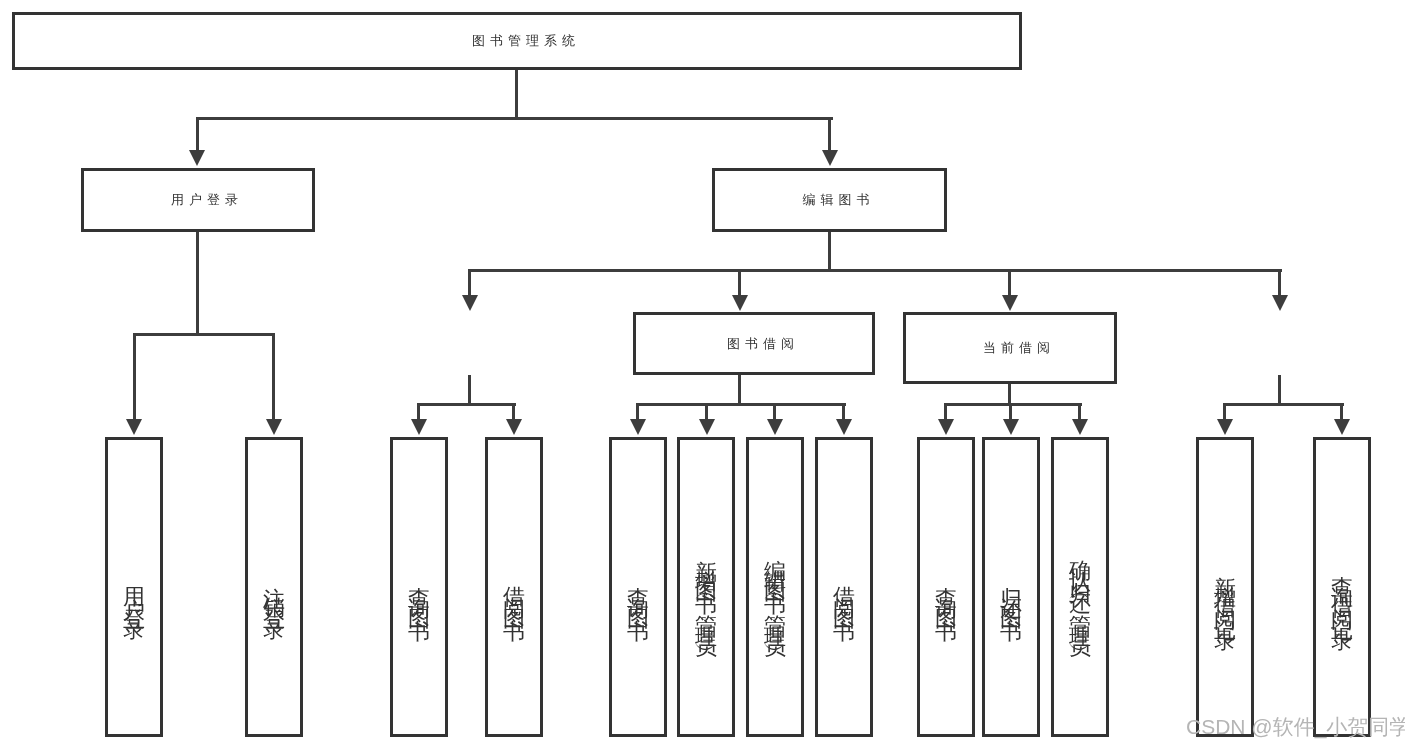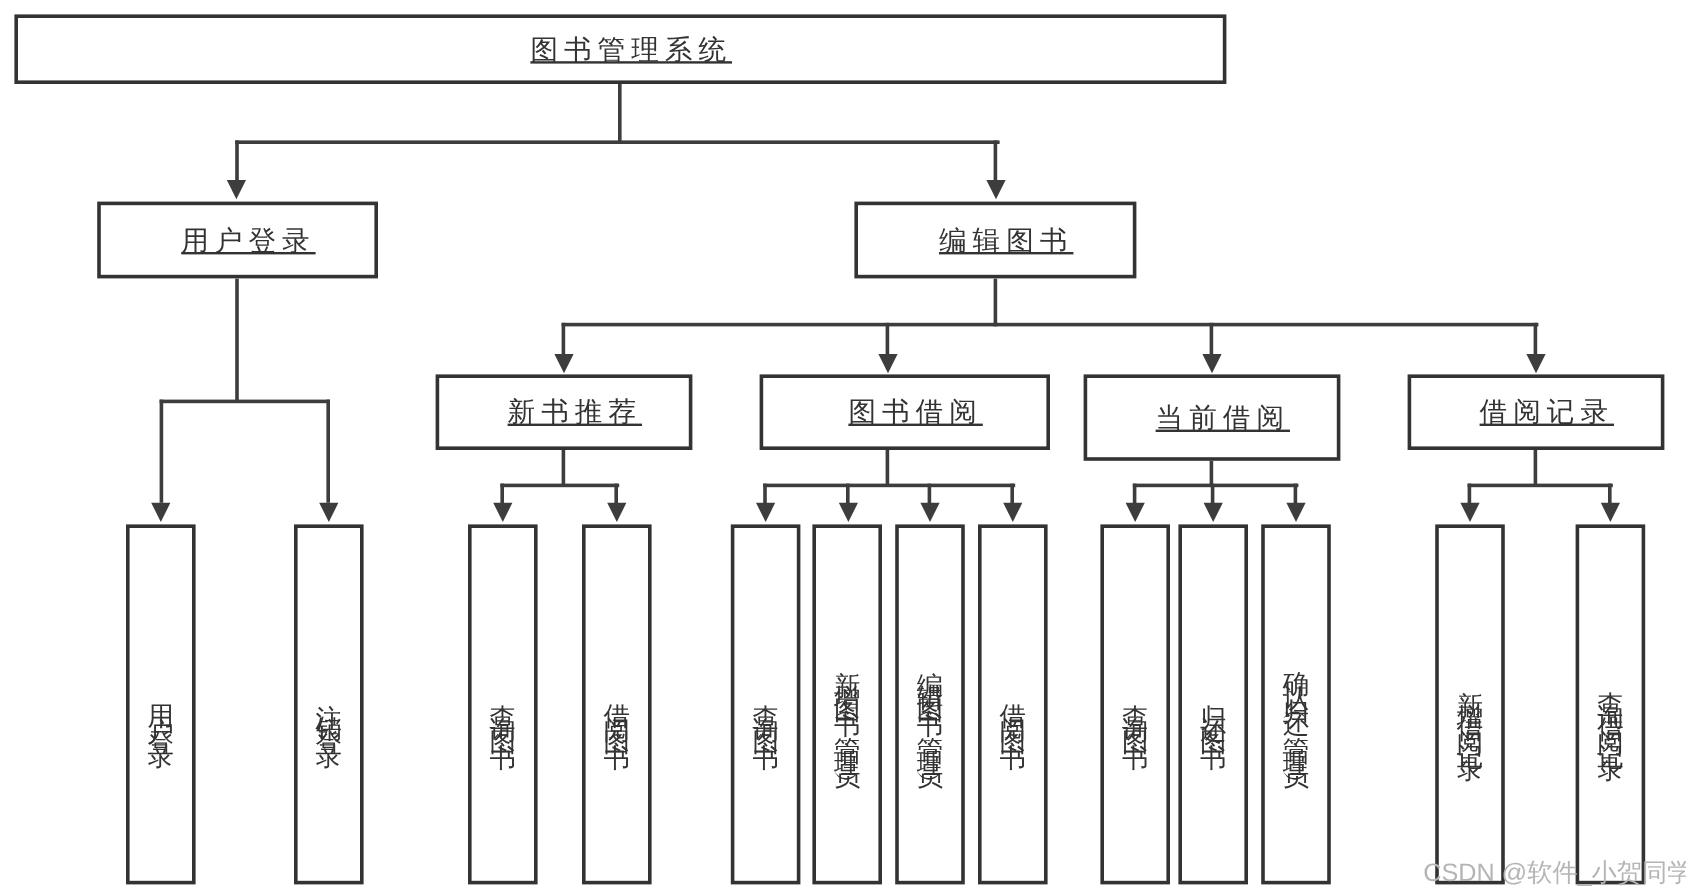--- a/index.html
+++ b/index.html
@@ -5,21 +5,21 @@
   html,body { margin:0; padding:0; background:#fff; }
   .canvas {
     position:relative; width:1405px; height:747px; background:#ffffff;
     font-family:"Liberation Serif","DejaVu Serif",serif; overflow:hidden;
   }
   .box {
     position:absolute; box-sizing:border-box; background:#ffffff;
     border:3px solid #333333; color:#333333;
     display:flex; align-items:center; justify-content:center;
   }
-  .box-h { font-size:23px; letter-spacing:5px; padding-left:18px; white-space:nowrap;text-decoration:underline; }
+  .box-h { font-size:13px; letter-spacing:5px; padding-left:18px; white-space:nowrap; }
   .box-v { writing-mode:vertical-rl; font-size:22px; letter-spacing:11px; padding-top:8px; }
   .line { position:absolute; background:#3d3d3d; }
   .ahead {
     position:absolute; width:0; height:0;
     border-left:8px solid transparent; border-right:8px solid transparent;
     border-top:16px solid #3d3d3d;
   }
   .watermark {
     position:absolute; left:1186px; top:713px; color:#b5b5b5;
     font-size:21px; font-family:"Liberation Sans","DejaVu Sans",sans-serif;
@@ -94,31 +94,25 @@
     <span>图书管理系统</span>
   </div>
 
   <div class="box box-h" style="left:81px;top:168px;width:234px;height:64px">
     <span>用户登录</span>
   </div>
   <div class="box box-h" style="left:712px;top:168px;width:235px;height:64px">
     <span>编辑图书</span>
   </div>
 
-  <div class="box box-h" style="left:363px;top:312px;width:214px;height:63px">
-    <span>新书推荐</span>
-  </div>
   <div class="box box-h" style="left:633px;top:312px;width:242px;height:63px">
     <span>图书借阅</span>
   </div>
   <div class="box box-h" style="left:903px;top:312px;width:214px;height:72px">
     <span>当前借阅</span>
-  </div>
-  <div class="box box-h" style="left:1173px;top:312px;width:214px;height:63px">
-    <span>借阅记录</span>
   </div>
 
   <div class="box box-v" style="left:105px;top:437px;width:58px;height:300px">
     <span>用户登录</span>
   </div>
   <div class="box box-v" style="left:245px;top:437px;width:58px;height:300px">
     <span>注销登录</span>
   </div>
 
   <div class="box box-v" style="left:390px;top:437px;width:58px;height:300px">

